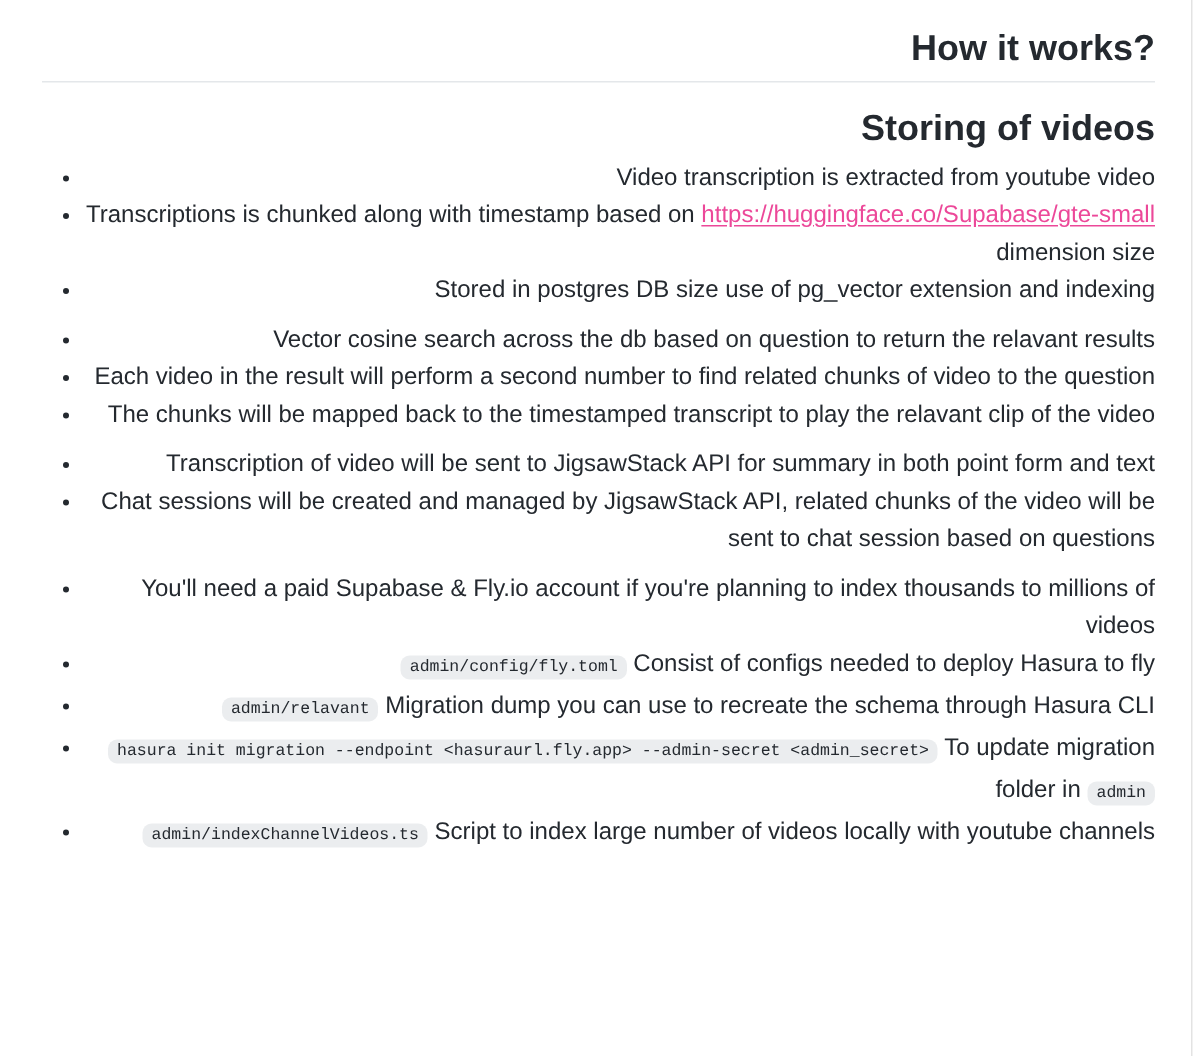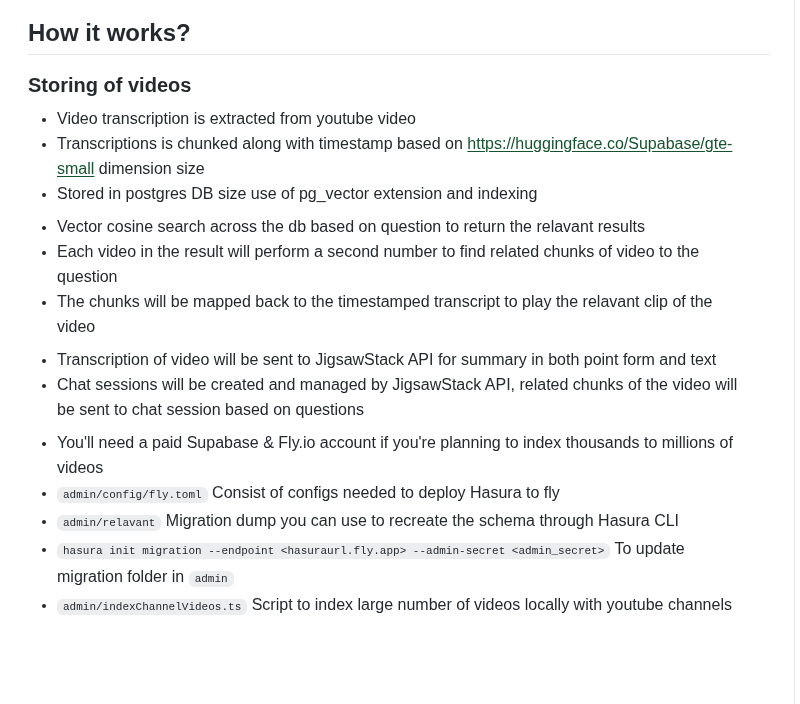--- a/index.html
+++ b/index.html
@@ -9,45 +9,46 @@
     font-family: "Liberation Sans", sans-serif;
     color: #24292f;
     -webkit-font-smoothing: antialiased;
   }
   .page {
     position: relative;
     box-sizing: border-box;
     width: 800px; height: 704px;
     padding: 18px 30px 0 28px;
     overflow: hidden;
+    text-align: right;
   }
   h2 {
     font-size: 24px; line-height: 30px; font-weight: 600;
     margin: 0 0 10px 0; padding-bottom: 6px;
     border-bottom: 1px solid #e4e7ea;
     color: #24292f;
   }
   h2.h2-second { margin-top: 16px; }
   h3 {
-    font-size: 20px; line-height: 25px; font-weight: 600;
+    font-size: 24px; line-height: 25px; font-weight: 600;
     margin: 18px 0 8px 0;
     color: #24292f;
   }
   ul {
-    margin: 0 16px 8px 0;
+    margin: 0 0 8px 0;
     padding-left: 29px;
   }
   li {
     font-size: 16px;
     line-height: 25px;
     color: #24292f;
   }
   li::marker { font-size: 13px; }
   a.md-link {
-    color: #14532d;
+    color: #ec4899;
     text-decoration: underline;
     text-underline-offset: 2px;
   }
   code.inline-code {
     font-family: "Liberation Mono", "DejaVu Sans Mono", monospace;
     font-size: 11px;
     background: rgba(175,184,193,0.25);
     padding: 2px 6px;
     border-radius: 6px;
     white-space: pre-wrap;

